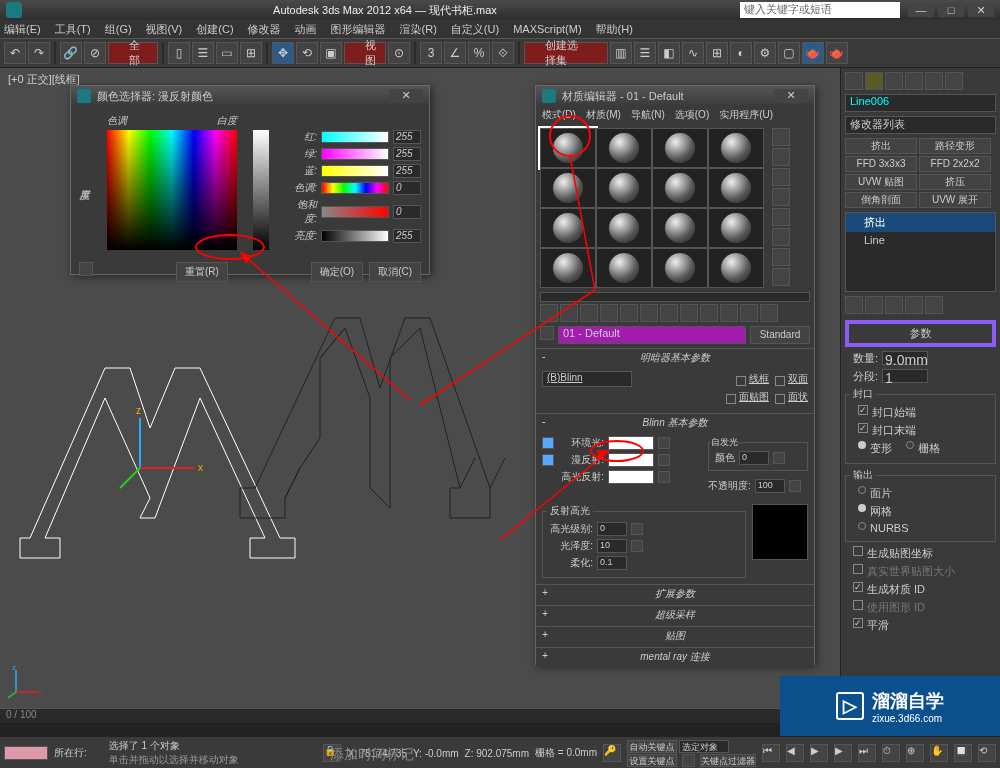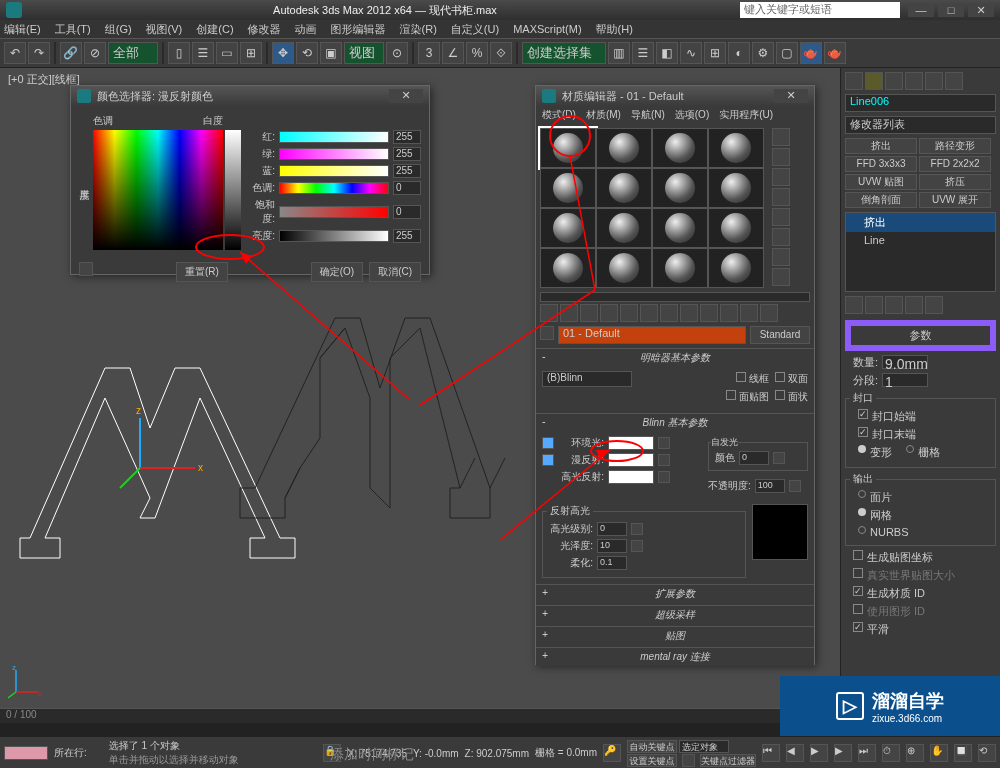--- a/index.html
+++ b/index.html
@@ -14,21 +14,21 @@
 .titlebar .win-btns span { width:26px; height:14px; background:#444; display:flex; align-items:center; justify-content:center; color:#ccc; }
 
 
 .menubar { height:18px; background:#343434; display:flex; align-items:center; padding:0 4px; gap:14px; font-size:11px; }
 .menubar span { color:#ccc; cursor:default; }
 
 
 .toolbar { height:30px; background:#3a3a3a; border-top:1px solid #555; border-bottom:1px solid #222; display:flex; align-items:center; padding:0 4px; gap:2px; }
 .toolbar .tbtn { width:22px; height:22px; background:#434343; border:1px solid #555; display:flex; align-items:center; justify-content:center; font-size:12px; color:#ccc; }
 .toolbar .tsep { width:2px; height:22px; background:#2a2a2a; margin:0 2px; }
-.toolbar .tdrop { height:22px; background:#14532d; border:1px solid #555; padding:0 4px; color:#ccc; font-size:13px; display:flex; align-items:center; }
+.toolbar .tdrop { height:22px; background:#7f1d1d; border:1px solid #555; padding:0 20px; color:#ccc; font-size:11px; display:flex; align-items:center; }
 .toolbar .tbtn.blue { background:#2e5a8a; }
 
 
 .main { position:absolute; top:68px; left:0; right:160px; bottom:60px; background:#4b4b4b; }
 .viewport-label { position:absolute; top:4px; left:8px; font-size:11px; color:#ccc; }
 
 
 svg.scene { position:absolute; inset:0; width:100%; height:100%; }
 svg.scene path { stroke:#fff; stroke-width:1; fill:none; }
 svg.scene path.dark { stroke:#222; }
@@ -37,37 +37,37 @@
 .rightpanel { position:absolute; top:68px; right:0; width:160px; bottom:60px; background:#3a3a3a; border-left:1px solid #222; padding:4px; font-size:11px; overflow:hidden; }
 .rightpanel .icon-row { display:flex; gap:2px; margin-bottom:4px; }
 .rightpanel .icon-row span { width:18px; height:18px; background:#444; border:1px solid #555; }
 .rightpanel .objname { height:18px; background:#2a2a2a; border:1px solid #555; color:#0ff; padding:0 4px; margin-bottom:4px; }
 .rightpanel .drop { height:18px; background:#2a2a2a; border:1px solid #555; padding:0 4px; margin-bottom:4px; }
 .rightpanel .btn-grid { display:flex; flex-wrap:wrap; gap:2px; margin-bottom:4px; }
 .rightpanel .btn-grid .rb { width:72px; height:16px; background:#434343; border:1px solid #555; text-align:center; font-size:10px; line-height:14px; }
 .rightpanel .stack { height:80px; background:#2a2a2a; border:1px solid #555; margin-bottom:4px; }
 .rightpanel .stack .item { padding:2px 18px; color:#ccc; }
 .rightpanel .stack .item.sel { background:#1a4a7a; color:#fff; }
-.rightpanel .rollout-head { background:#3a3a3a; border:6px solid #8b5cf6; text-align:center; padding:2px 0; margin-bottom:4px; margin-top:6px; }
+.rightpanel .rollout-head { background:#3a3a3a; border:4px solid #8b5cf6; text-align:center; padding:2px 0; margin-bottom:4px; margin-top:6px; }
 .rightpanel .param-row { display:flex; gap:4px; margin-bottom:3px; padding-left:8px; }
 .rightpanel .param-row .spinner { width:46px; height:14px; background:#2a2a2a; border:1px solid #555; color:#ccc; padding:0 2px; font-size:14px; }
 .rightpanel .chk { width:10px; height:10px; border:1px solid #888; display:inline-block; }
 .rightpanel .chk.on::after { content:"✓"; color:#ccc; font-size:9px; position:relative; top:-3px; }
 .rightpanel fieldset { border:1px solid #555; padding:4px; margin-bottom:4px; }
 .rightpanel fieldset legend { font-size:10px; padding:0 3px; }
 
 
 .dialog { position:absolute; background:#3a3a3a; border:1px solid #666; box-shadow:2px 2px 8px rgba(0,0,0,.5); font-size:11px; }
 .dialog .dlg-title { height:20px; background:linear-gradient(#555,#3a3a3a); display:flex; align-items:center; padding:0 6px; color:#ccc; }
 .dialog .dlg-title .logo { width:14px; height:14px; background:#1b7a7f; border-radius:2px; margin-right:6px; }
 .dialog .dlg-title .close { margin-left:auto; width:34px; height:14px; background:#444; text-align:center; }
 
 
 .colorpicker { left:70px; top:85px; width:360px; height:190px; }
-.colorpicker .body { display:flex; padding:8px; gap:2px; }
+.colorpicker .body { display:flex; padding:8px; gap:16px;font-style:italic; }
 .colorpicker .huebox { width:130px; }
 .colorpicker .gradient { width:130px; height:120px; background:linear-gradient(to right,#f00,#ff0,#0f0,#0ff,#00f,#f0f,#f00); position:relative; }
 .colorpicker .gradient::after { content:''; position:absolute; inset:0; background:linear-gradient(to bottom,rgba(255,255,255,0),rgba(0,0,0,1)); }
 .colorpicker .labels { display:flex; justify-content:space-between; font-size:10px; margin-bottom:2px; }
 .colorpicker .bwslider { width:16px; height:120px; background:linear-gradient(#fff,#000); align-self:flex-start; margin-top:16px; }
 .colorpicker .sliders { flex:1; }
 .colorpicker .srow { display:flex; align-items:center; gap:4px; margin-bottom:3px; }
 .colorpicker .srow .lbl { width:32px; text-align:right; font-size:10px; }
 .colorpicker .srow .bar { flex:1; height:12px; border:1px solid #555; }
 .colorpicker .srow .val { width:28px; height:14px; background:#2a2a2a; border:1px solid #555; font-size:10px; padding:0 2px; }
@@ -80,30 +80,30 @@
 .mated .men { display:flex; gap:10px; padding:2px 6px; font-size:10px; }
 .mated .slots { display:flex; padding:4px; gap:4px; }
 .mated .grid { display:flex; flex-wrap:wrap; width:228px; gap:0; }
 .mated .slot { width:56px; height:40px; background:#222; border:1px solid #555; display:flex; align-items:center; justify-content:center; }
 .mated .slot .ball { width:30px; height:30px; border-radius:50%; background:radial-gradient(circle at 35% 30%,#eee,#555 60%,#222); }
 .mated .sidecol { width:18px; display:flex; flex-direction:column; gap:2px; }
 .mated .sidecol span { width:18px; height:18px; background:#444; border:1px solid #555; }
 .mated .toolbar2 { display:flex; gap:2px; padding:2px 4px; }
 .mated .toolbar2 span { width:18px; height:18px; background:#444; border:1px solid #555; }
 .mated .namebar { display:flex; padding:2px 4px; gap:4px; }
-.mated .namebar .nm { flex:1; height:18px; background:#c2410c; border:1px solid #555; padding:0 4px; }
+.mated .namebar .nm { flex:1; height:18px; background:#a21caf; border:1px solid #555; padding:0 4px; }
 .mated .namebar .bt { width:60px; height:18px; background:#434343; border:1px solid #555; text-align:center; font-size:10px; line-height:16px; }
 .mated .rollout { border-top:1px solid #555; margin-top:2px; }
 .mated .rollout .rh { text-align:center; padding:2px 0; background:#3a3a3a; font-size:10px; position:relative;font-style:italic; }
 .mated .rollout .rh::before { content:'-'; position:absolute; left:6px; }
 .mated .rollout .rh.plus::before { content:'+'; }
 .mated .rollout .rb { padding:4px 6px; }
-.mated .rrow { display:flex; align-items:center; gap:6px; margin-bottom:3px; font-size:10px; }
+.mated .rrow { display:flex; align-items:center; gap:6px; margin-bottom:3px; font-size:10px;text-decoration:underline; }
 .mated .rrow .drop { height:16px; background:#2a2a2a; border:1px solid #555; padding:0 4px; flex:1; max-width:90px; }
-.mated .rrow .chklbl { display:flex; align-items:flex-start; gap:3px; }
+.mated .rrow .chklbl { display:flex; align-items:flex-end; gap:3px; }
 .mated .rrow .chk2 { width:10px; height:10px; border:1px solid #888; }
 .mated .prow { display:flex; align-items:center; gap:4px; margin-bottom:3px; font-size:10px; }
 .mated .prow .pl { width:46px; text-align:right; }
 .mated .prow .sw { width:46px; height:14px; border:1px solid #555; }
 .mated .prow .sbtn { width:12px; height:12px; background:#444; border:1px solid #555; }
 .mated .prow .sp2 { width:30px; height:14px; background:#2a2a2a; border:1px solid #555; font-size:9px; padding:0 2px; }
 .mated fieldset.specgroup { border:1px solid #555; padding:4px; font-size:10px; }
 .mated fieldset.specgroup legend { padding:0 3px; }
 .mated .specpreview { width:56px; height:56px; background:#000; border:1px solid #555; }
 

